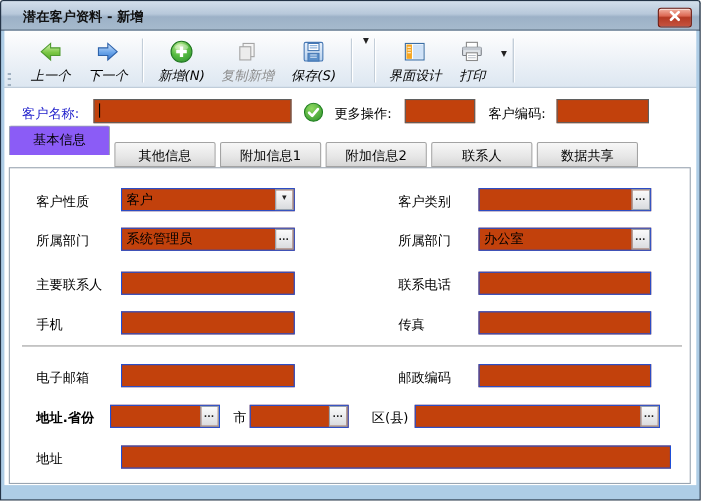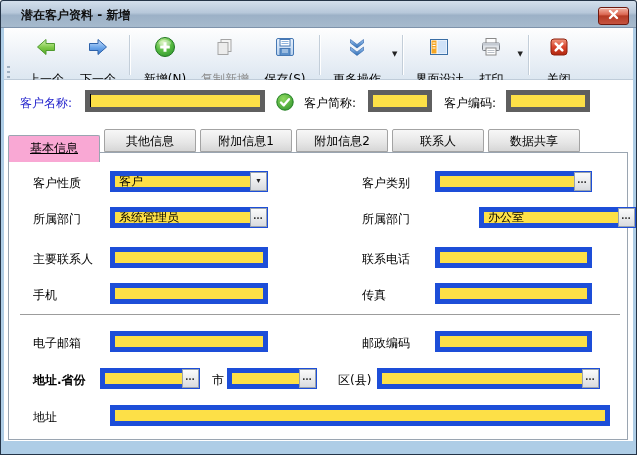--- a/index.html
+++ b/index.html
@@ -20,52 +20,52 @@
   
   .frame { position:absolute; top:28px; left:1px; width:635px; height:426px; background:#aecde6; }
   .toolbar { position:absolute; top:28px; left:4px; width:629px; height:52px;
     background:linear-gradient(180deg,#fefefe 0%,#ecf1f7 55%,#dde7f1 100%);
     border-bottom:1px solid #bfccd9; display:flex; align-items:flex-start; padding:5px 0 0 16px; }
   .grip { position:absolute; left:3px; top:38px; width:3px; height:34px;
     background:repeating-linear-gradient(180deg,#9fb0c0 0 2px,transparent 2px 5px); }
   .content { position:absolute; top:80px; left:4px; width:629px; height:361px; background:#fff; }
 
   
-  .tb-btn { display:flex; flex-direction:column; align-items:center; gap:12px; cursor:pointer; padding-top:2px; }
+  .tb-btn { display:flex; flex-direction:column; align-items:center; gap:2px; cursor:pointer; padding-top:2px;font-style:italic; }
   .tb-btn .ic { width:24px; height:24px; }
   .tb-btn .lbl { white-space:nowrap; }
   .tb-btn.disabled { cursor:default; }
   .tb-btn.disabled .lbl { color:#8a8a8a; }
   .tb-group { display:flex; align-items:flex-start; }
   .tb-sep { width:2px; height:40px; margin:2px 5px 0 5px;
     background:linear-gradient(90deg,#c3ced9 50%,#ffffff 50%); }
   .drop-wrap { display:flex; align-items:center; }
   .drop-arrow { font-size:7px; color:#222; margin:0 0 14px 4px; }
   .w52{width:52px;} .w58{width:58px;} .w62{width:62px;} .w60{width:60px;} .w48{width:48px;} .w44{width:44px;}
 
   
   .hdr-label { position:absolute; color:#2222cc; }
   .lab { position:absolute; color:#000; white-space:nowrap; }
   .field { position:absolute; }
-  .field input { width:100%; height:100%; border:5px solid #1d4ed8; padding:2px 4px; font:12px "DejaVu Sans","Liberation Sans",sans-serif; background:#fde047; }
+  .field input { width:100%; height:100%; border:1px solid #1d4ed8; padding:2px 4px; font:12px "DejaVu Sans","Liberation Sans",sans-serif; background:#c2410c; }
   .field.dark input { border-color:#5f5f5f; }
   .mini { position:absolute; top:1px; right:1px; bottom:1px; width:17px; border:1px solid #98a2ae;
     background:linear-gradient(180deg,#fbfbfb,#e9eaec 55%,#d9dbde); cursor:pointer; font-size:10px;
     line-height:10px; color:#222; padding:0; }
   .mini .ell { position:relative; top:-2px; font-weight:bold; letter-spacing:1px; }
   .mini .arr { font-size:7px; position:relative; top:-1px; }
   .caret { position:absolute; left:5px; top:4px; width:1px; height:13px; background:#000; }
   .check-ic { position:absolute; width:18px; height:18px; }
 
   
   .tab { position:absolute; height:23px; top:129px; width:92px; text-align:center; line-height:22px;
     background:linear-gradient(180deg,#f7f7f7 0%,#e6e6e6 60%,#d6d6d6 100%);
     border:1px solid #a3a3a3; border-radius:2px 2px 0 0; cursor:pointer; z-index:2; }
-  .tab.active { top:135px; height:27px; background:#f9a8d4; border:1px solid #9aa5b1; border-bottom:none;
-    z-index:4; line-height:25px;text-decoration:underline; }
+  .tab.active { top:114px; height:27px; background:#8b5cf6; border:1px solid #9aa5b1; border-bottom:none;
+    z-index:4; line-height:25px; }
   .panel { position:absolute; top:152px; left:8px; width:620px; height:288px; background:#fff;
     border:1px solid #9aa5b1; z-index:1; }
   .divider { position:absolute; left:20px; top:314px; width:600px; height:1px; background:#9c9c9c; z-index:2; }
   .pf { z-index:3; }
 </style>
 </head>
 <body>
 
 <div class="window">
 
@@ -163,35 +163,20 @@
               <path d="M9 15 H15 M9 17 H15" stroke="#d9e7f7" stroke-width="1"></path>
             </svg>
         </span>
         <span class="lbl">保存(S)</span>
       </div>
     </div>
 
     <div class="tb-sep"></div>
 
     <div class="drop-wrap">
-      <div class="tb-btn w62">
-        <span class="ic">
-          <svg width="24" height="24" viewBox="0 0 24 24">
-              <defs>
-                <linearGradient id="gc" x1="0" y1="0" x2="0" y2="1">
-                  <stop offset="0" stop-color="#9cc4f0"></stop>
-                  <stop offset="1" stop-color="#2e6db4"></stop>
-                </linearGradient>
-              </defs>
-              <path d="M5.5 4.5 L12 9.5 L18.5 4.5 L18.5 8 L12 13 L5.5 8 Z" fill="url(#gc)" stroke="#2d62aa" stroke-width=".6"></path>
-              <path d="M5.5 12 L12 17 L18.5 12 L18.5 15.5 L12 20.5 L5.5 15.5 Z" fill="url(#gc)" stroke="#2d62aa" stroke-width=".6"></path>
-            </svg>
-        </span>
-        <span class="lbl">更多操作</span>
-      </div>
       <span class="drop-arrow">▼</span>
     </div>
 
     <div class="tb-sep"></div>
 
     <div class="tb-group">
       <div class="tb-btn w60">
         <span class="ic">
           <svg width="24" height="24" viewBox="0 0 24 24">
               <rect x="3.5" y="4.5" width="17" height="15" fill="#fff" stroke="#3a6ea5"></rect>
@@ -214,36 +199,20 @@
               </svg>
           </span>
           <span class="lbl">打印</span>
         </div>
         <span class="drop-arrow">▼</span>
       </div>
     </div>
 
     <div class="tb-sep"></div>
 
-    <div class="tb-btn w48">
-      <span class="ic">
-        <svg width="24" height="24" viewBox="0 0 24 24">
-            <defs>
-              <linearGradient id="gr" x1="0" y1="0" x2="0" y2="1">
-                <stop offset="0" stop-color="#f09a82"></stop>
-                <stop offset=".5" stop-color="#d9442c"></stop>
-                <stop offset="1" stop-color="#b02810"></stop>
-              </linearGradient>
-            </defs>
-            <rect x="4" y="4" width="16" height="16" rx="3" fill="url(#gr)" stroke="#8e1f0c"></rect>
-            <path d="M8.7 8.7 L15.3 15.3 M15.3 8.7 L8.7 15.3" stroke="#fff" stroke-width="2.6" stroke-linecap="round"></path>
-          </svg>
-      </span>
-      <span class="lbl">关闭</span>
-    </div>
   </div>
 
   <div class="content"></div>
 
   <div class="hdr-label" style="left:20px; top:95px;">客户名称:</div>
   <div class="field dark" style="left:85px; top:90px; width:180px; height:22px;">
     <input value="" style="">
     <div class="caret"></div>
   </div>
   <span class="check-ic" style="left:276px; top:93px;">
@@ -251,21 +220,21 @@
         <defs>
           <radialGradient id="gk" cx=".4" cy=".3" r=".9">
             <stop offset="0" stop-color="#8ed95f"></stop>
             <stop offset="1" stop-color="#2a8f2a"></stop>
           </radialGradient>
         </defs>
         <circle cx="9" cy="9" r="8.2" fill="url(#gk)" stroke="#1f7f1f"></circle>
         <path d="M5 9.5 L7.8 12.3 L13 6.2" stroke="#fff" stroke-width="2.4" fill="none" stroke-linecap="round" stroke-linejoin="round"></path>
       </svg>
   </span>
-  <div class="lab" style="left:304px; top:95px;">客户简称:</div>
+  <div class="lab" style="left:304px; top:95px;">更多操作:</div>
   <div class="field dark" style="left:368px; top:90px; width:64px; height:22px;">
     <input value="" style="">
   </div>
   <div class="lab" style="left:444px; top:95px;">客户编码:</div>
   <div class="field dark" style="left:506px; top:90px; width:84px; height:22px;">
     <input value="" style="">
   </div>
 
   <div class="tab active" style="left:8px;">基本信息</div>
   <div class="tab" style="left:104px;">其他信息</div>
@@ -286,21 +255,21 @@
     <input value="" style="">
     <button class="mini"><span class="ell">…</span></button>
   </div>
 
   <div class="lab pf" style="left:33px; top:211px;">所属部门</div>
   <div class="field pf" style="left:110px; top:207px; width:158px; height:21px;">
     <input value="系统管理员" style="">
     <button class="mini"><span class="ell">…</span></button>
   </div>
   <div class="lab pf" style="left:362px; top:211px;text-align:center;">所属部门</div>
-  <div class="field pf" style="left:435px; top:207px; width:157px; height:21px;margin-left:44px;">
+  <div class="field pf" style="left:435px; top:207px; width:157px; height:21px;">
     <input value="办公室" style="">
     <button class="mini"><span class="ell">…</span></button>
   </div>
 
   <div class="lab pf" style="left:33px; top:251px;">主要联系人</div>
   <div class="field pf" style="left:110px; top:247px; width:158px; height:21px;">
     <input value="" style="">
   </div>
   <div class="lab pf" style="left:362px; top:251px;">联系电话</div>
   <div class="field pf" style="left:435px; top:247px; width:157px; height:21px;">

